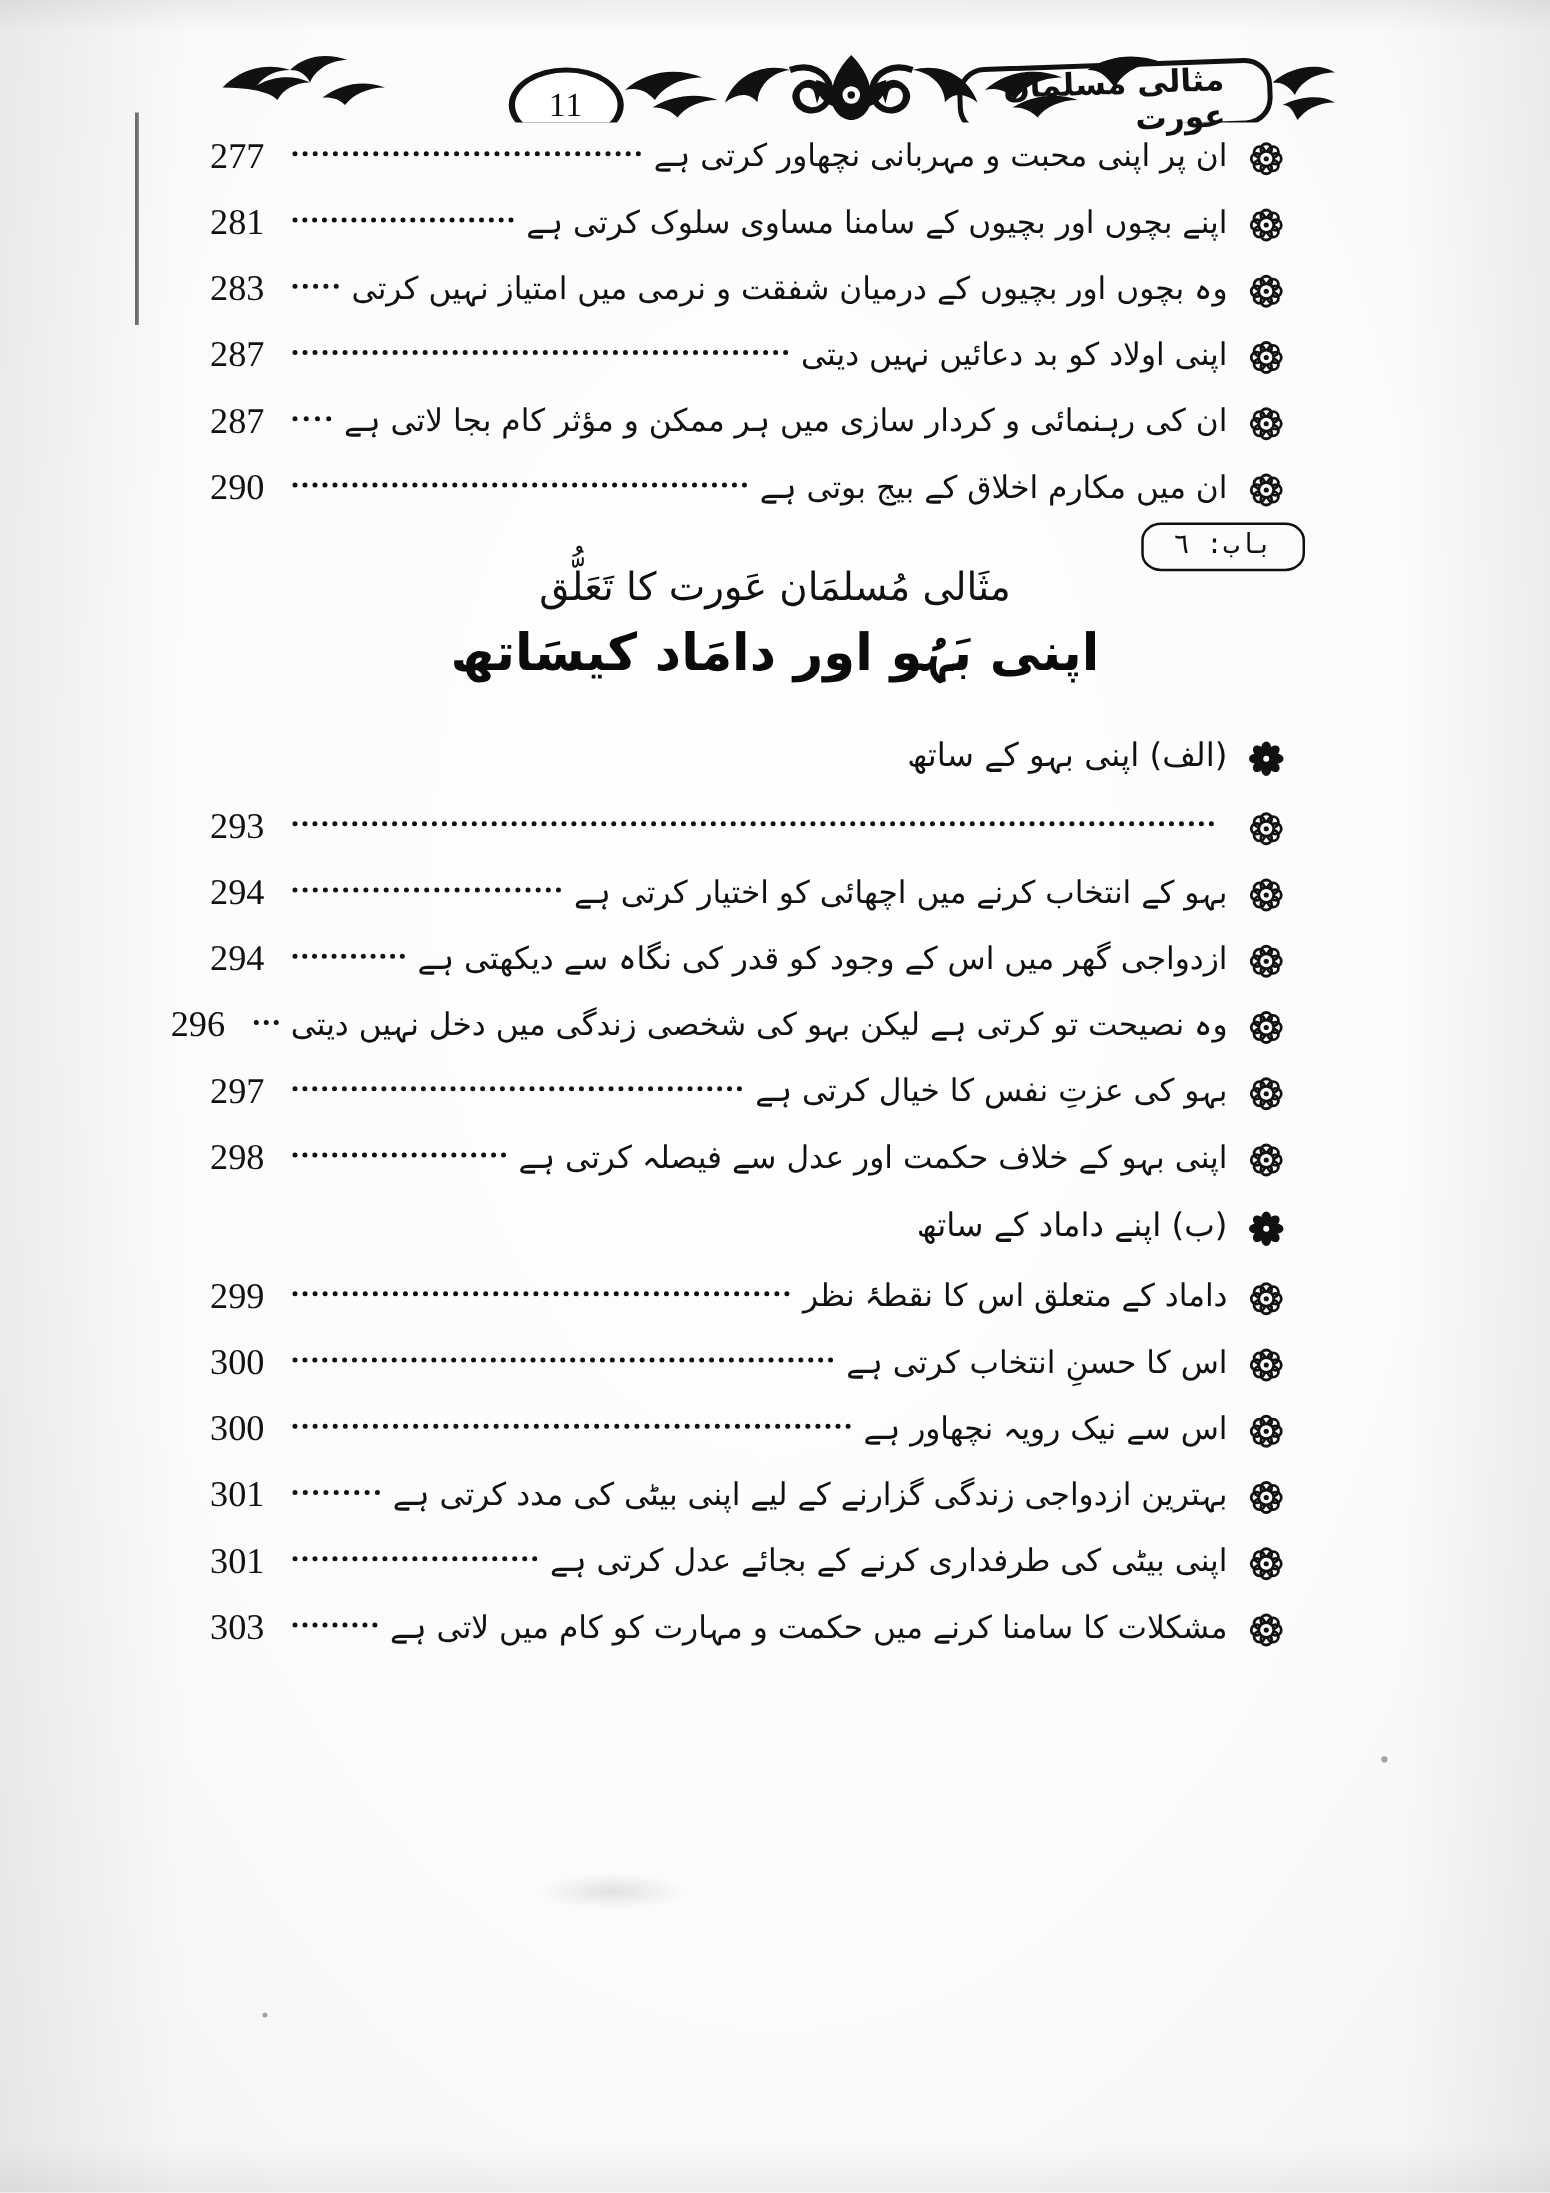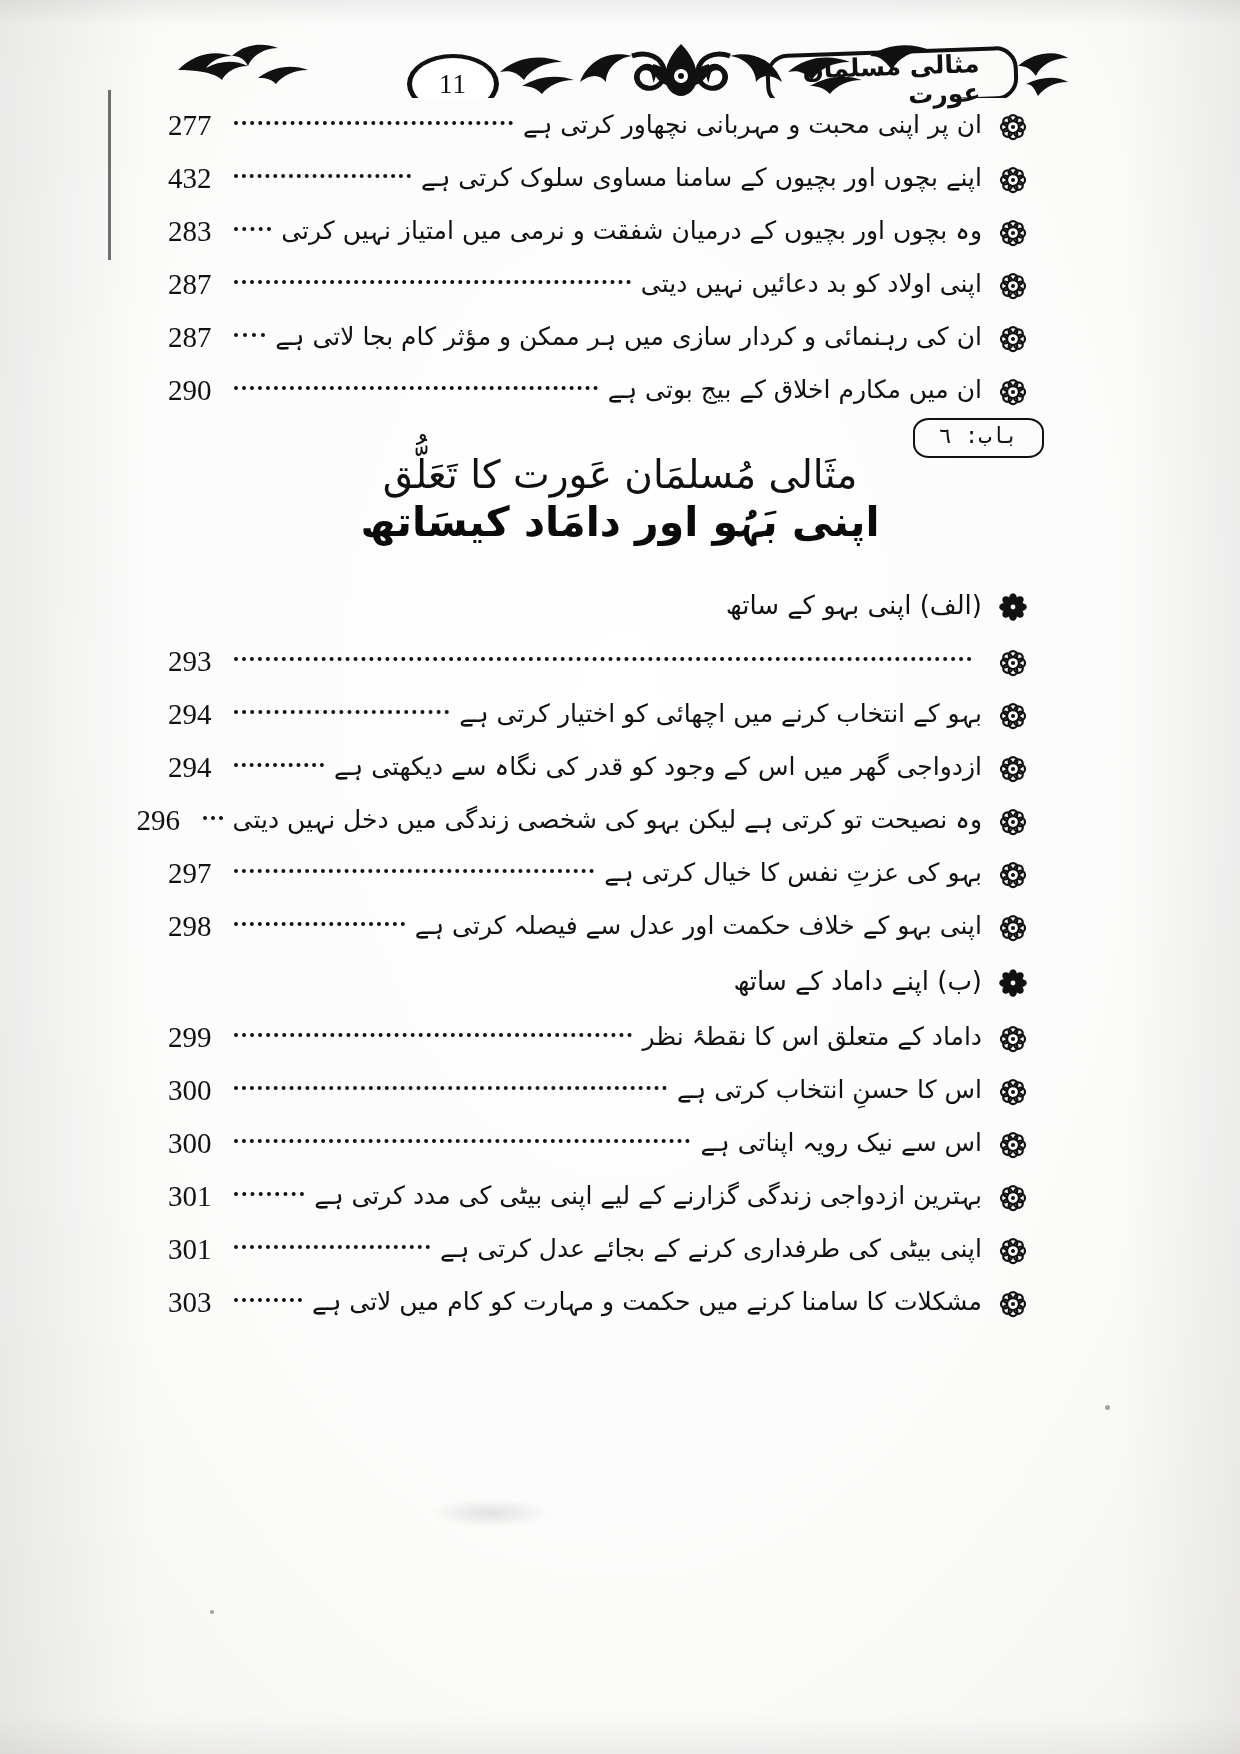--- a/index.html
+++ b/index.html
@@ -105,21 +105,21 @@
     border-radius:16px/14px;
     padding:3px 24px 6px 24px;
     font-size:22px;
     color:#111;
     font-family:Liberation Mono, monospace;
     background:transparent;
   }
   .chapter-sub{
     position:absolute; left:0; right:0; top:452px;
     text-align:center;
-    font-size:39px;
+    font-size:31px;
     color:#111;
     font-family:"DejaVu Sans","Liberation Sans",sans-serif;
   }
   .chapter-title{
     position:absolute; left:0; right:0; top:498px;
     text-align:center;
     font-size:41px;
     font-weight:700;
     color:#0b0b0b;
     font-family:"DejaVu Sans","Liberation Sans",sans-serif;
@@ -222,21 +222,21 @@
               <circle cx="10.20" cy="10.20" r="4.6"></circle>
               <circle cx="16.00" cy="7.80" r="4.6"></circle>
               <circle cx="21.80" cy="10.20" r="4.6"></circle>
             </g>
             <circle cx="16" cy="16" r="6.4" fill="#fff" stroke="#111" stroke-width="2.4"></circle>
             <circle cx="16" cy="16" r="2.2" fill="#111"></circle>
           </svg>
         </span>
         <span class="row-text">اپنے بچوں اور بچیوں کے سامنا مساوی سلوک کرتی ہے</span>
         <span class="leader"></span>
-        <span class="pnum">432</span>
+        <span class="pnum">281</span>
       </div>
       <div class="row">
         <span class="bullet">
           <svg viewBox="0 0 32 32" width="30" height="30">
             <g fill="none" stroke="#111" stroke-width="2.4">
               <circle cx="24.20" cy="16.00" r="4.6"></circle>
               <circle cx="21.80" cy="21.80" r="4.6"></circle>
               <circle cx="16.00" cy="24.20" r="4.6"></circle>
               <circle cx="10.20" cy="21.80" r="4.6"></circle>
               <circle cx="7.80" cy="16.00" r="4.6"></circle>
@@ -535,21 +535,21 @@
               <circle cx="10.20" cy="21.80" r="4.6"></circle>
               <circle cx="7.80" cy="16.00" r="4.6"></circle>
               <circle cx="10.20" cy="10.20" r="4.6"></circle>
               <circle cx="16.00" cy="7.80" r="4.6"></circle>
               <circle cx="21.80" cy="10.20" r="4.6"></circle>
             </g>
             <circle cx="16" cy="16" r="6.4" fill="#fff" stroke="#111" stroke-width="2.4"></circle>
             <circle cx="16" cy="16" r="2.2" fill="#111"></circle>
           </svg>
         </span>
-        <span class="row-text">اس سے نیک رویہ اپناتی ہے</span>
+        <span class="row-text">اس سے نیک رویہ نچھاور ہے</span>
         <span class="leader"></span>
         <span class="pnum">300</span>
       </div>
       <div class="row">
         <span class="bullet">
           <svg viewBox="0 0 32 32" width="30" height="30">
             <g fill="none" stroke="#111" stroke-width="2.4">
               <circle cx="24.20" cy="16.00" r="4.6"></circle>
               <circle cx="21.80" cy="21.80" r="4.6"></circle>
               <circle cx="16.00" cy="24.20" r="4.6"></circle>

